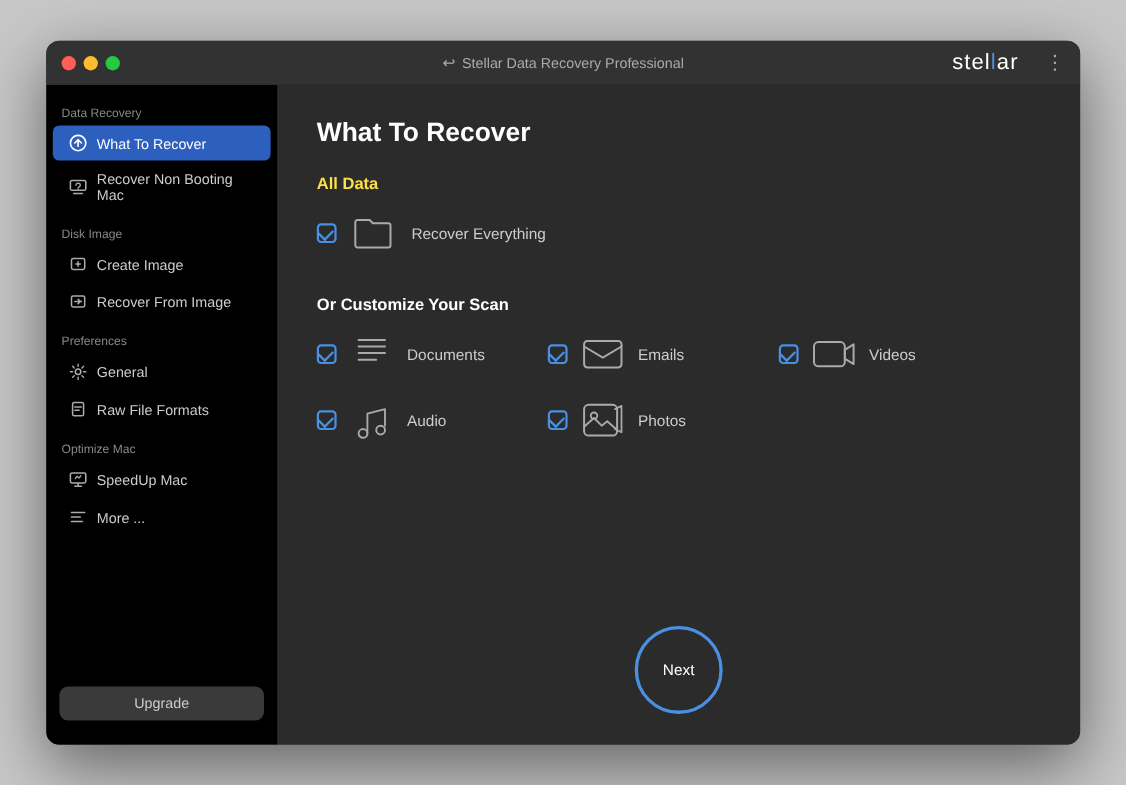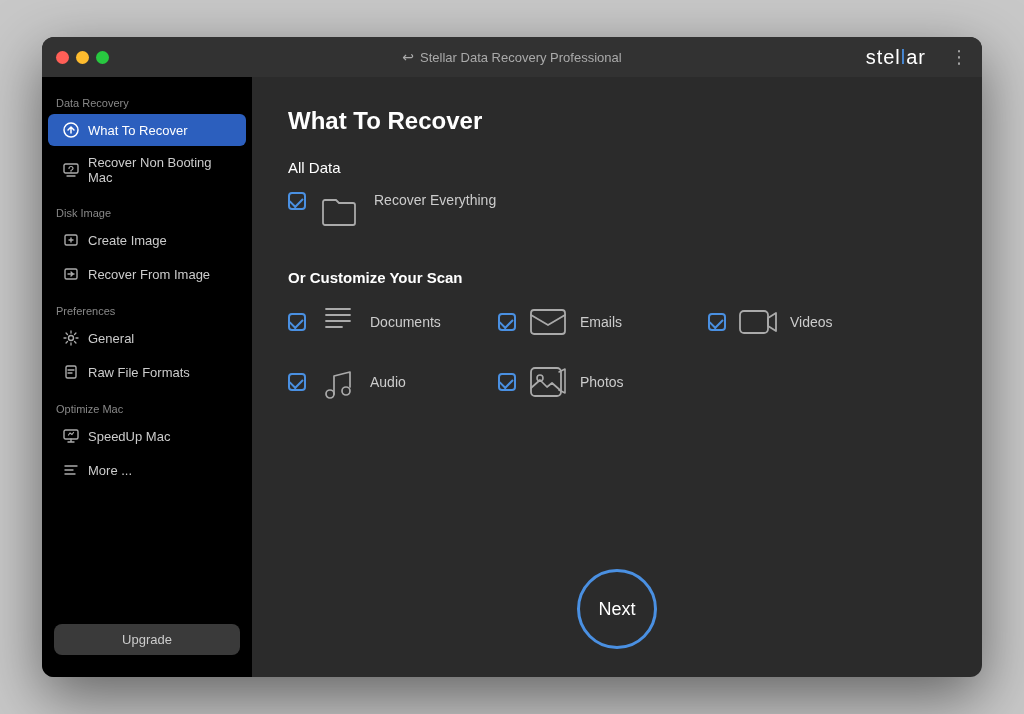--- a/index.html
+++ b/index.html
@@ -137,27 +137,28 @@
       overflow-y: auto;
       position: relative;
     }
     .page-title {
       color: #fff;
       font-size: 24px;
       font-weight: 600;
       margin-bottom: 24px;
     }
     .section-label {
-      color: #ffffff;
+      color: #fde047;
       font-size: 15px;
-      font-weight: 400;
+      font-weight: 700;
       margin-bottom: 16px;
     }
     .recover-everything-row {
       display: flex;
+      align-items: center;
       gap: 14px;
       margin-bottom: 28px;
     }
     .checkbox {
       width: 18px;
       height: 18px;
       border: 2px solid #4a90e2;
       border-radius: 4px;
       background: transparent;
       display: flex;
@@ -210,21 +211,21 @@
       left: 50%;
       transform: translateX(-50%);
     }
     .next-btn {
       width: 80px;
       height: 80px;
       border-radius: 50%;
       border: 3px solid #4a90e2;
       background: #2b2b2b;
       color: #fff;
-      font-size: 18px;
+      font-size: 14px;
       cursor: pointer;
       display: flex;
       align-items: center;
       justify-content: center;
     }
 
     
     svg { overflow: visible; }
   </style>
 </head>

